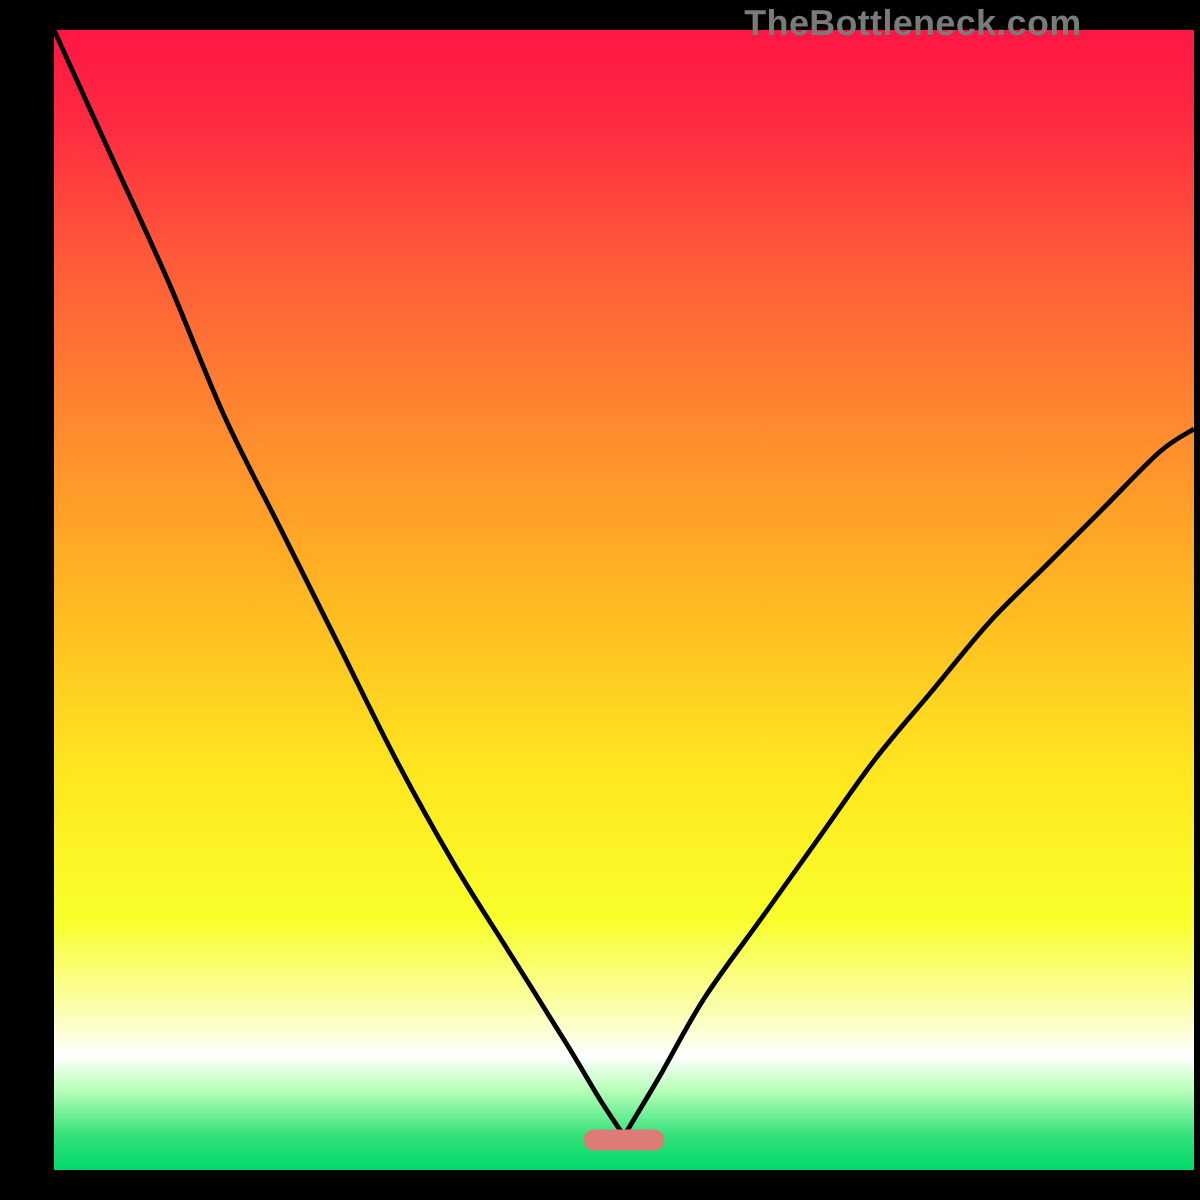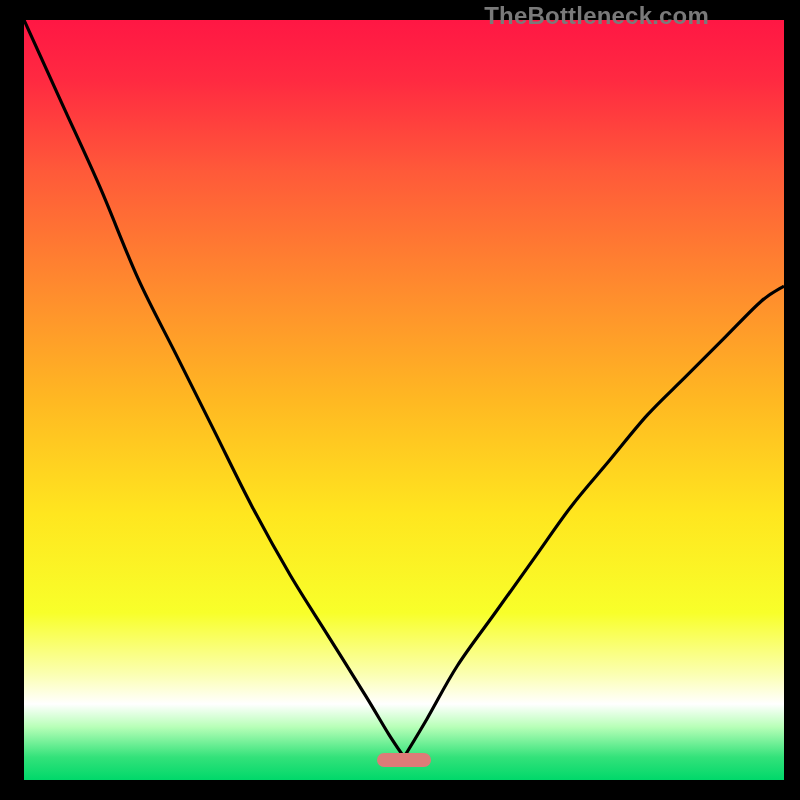--- a/index.html
+++ b/index.html
@@ -5,21 +5,21 @@
   html, body {
     margin: 0;
     padding: 0;
     width: 800px;
     height: 800px;
     background: #000;
     overflow: hidden;
   }
   .frame {
     position: absolute;
-    left: 4px;
+    left: 16px;
     top: 0;
     width: 709px;
     height: 800px;
     background: #000;
   }
   .plot {
     position: absolute;
     left: 20px;
     top: 20px;
     width: 760px;

